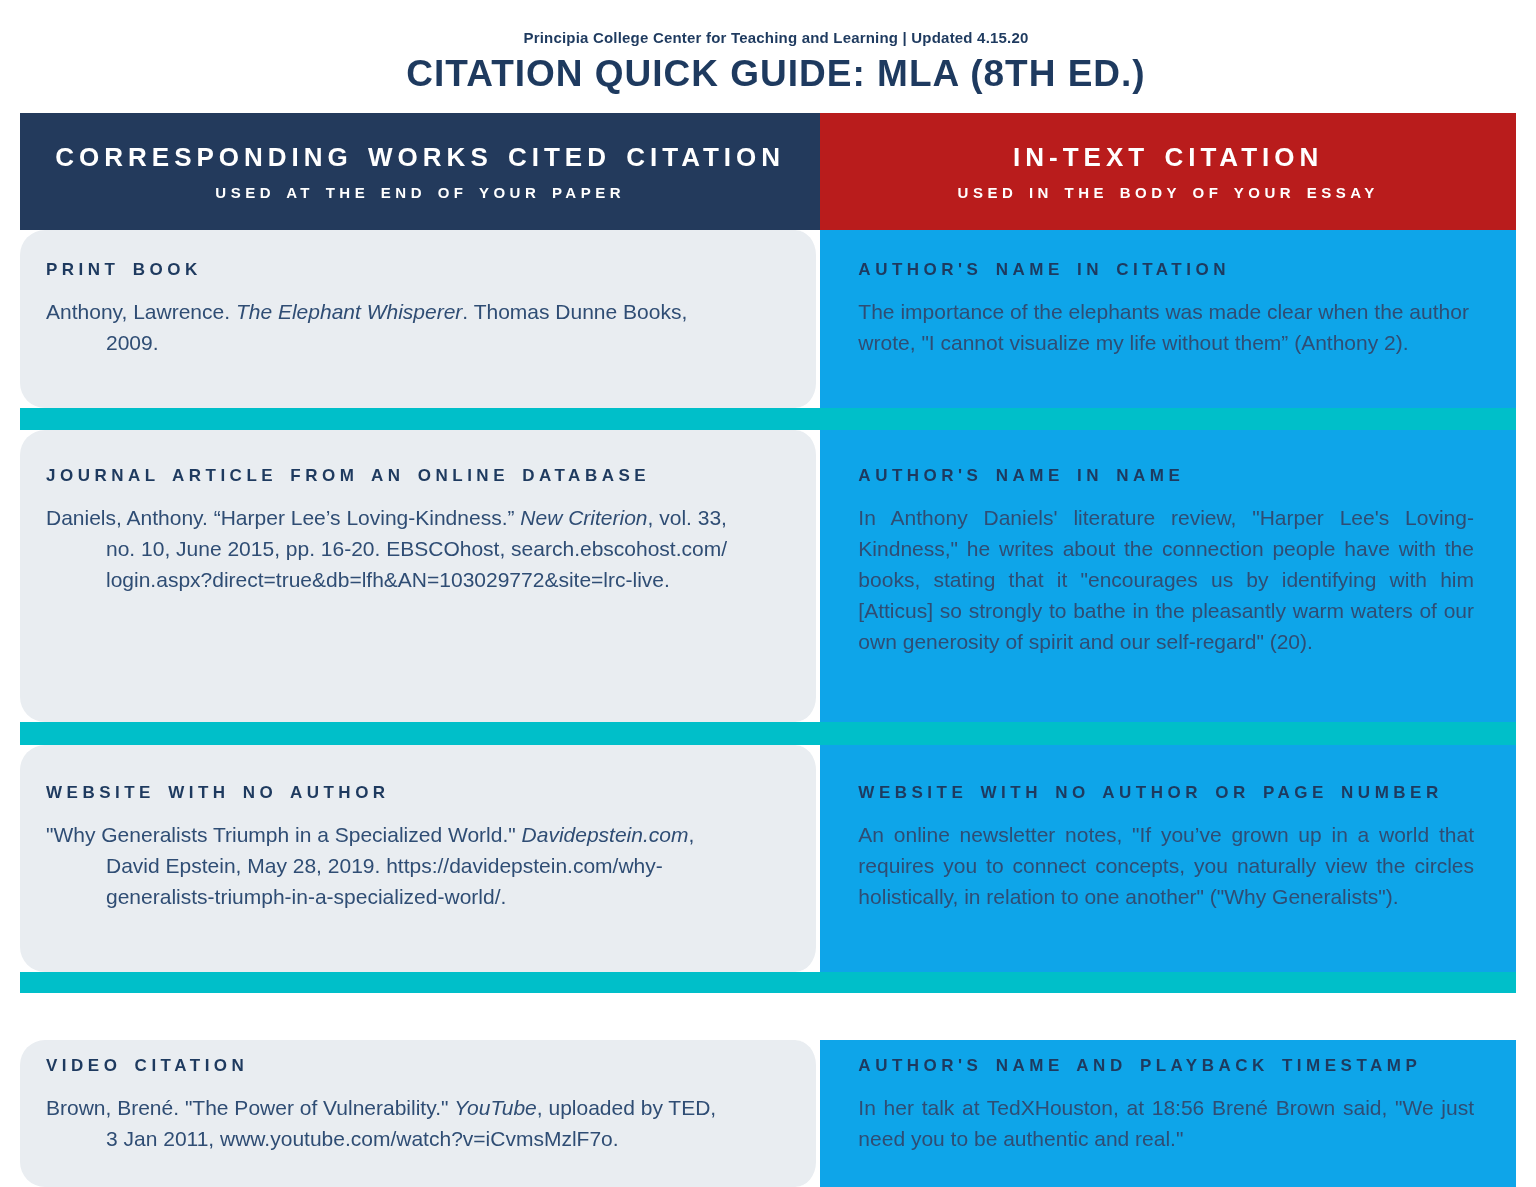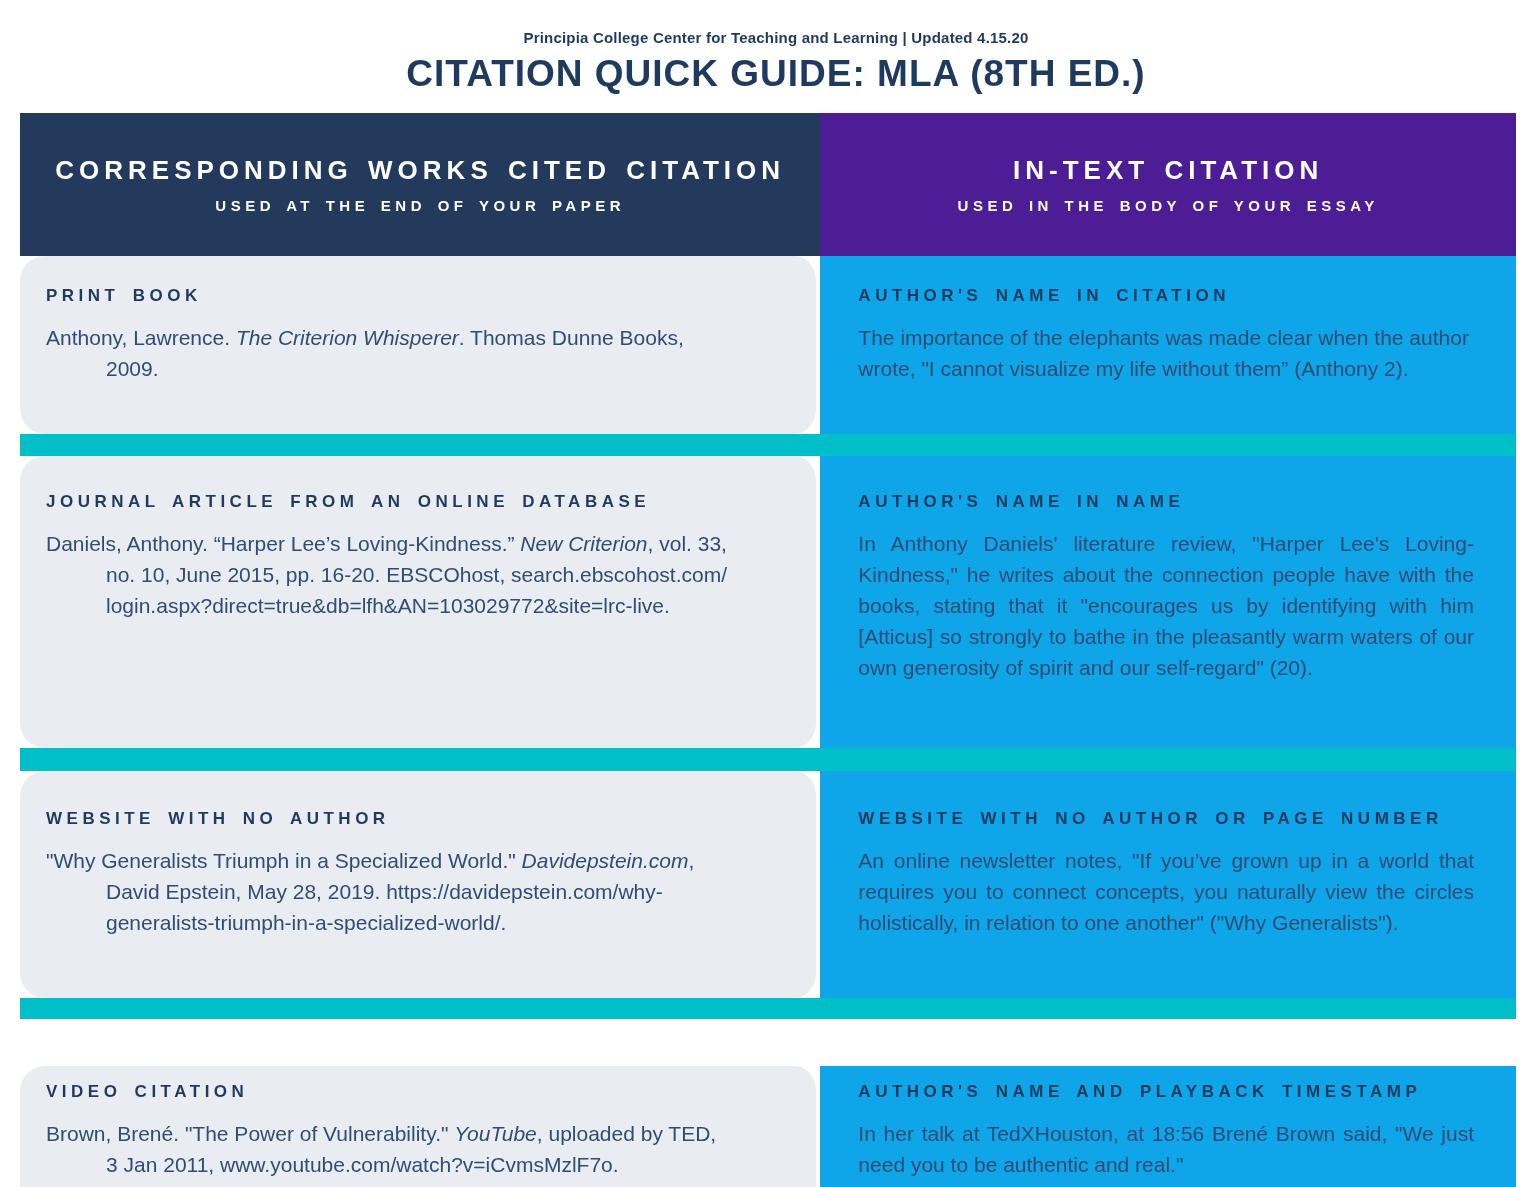--- a/index.html
+++ b/index.html
@@ -21,27 +21,27 @@
     font-size:15px; font-weight:bold; color:#1e3a5f; letter-spacing:0.2px;
   }
   .main-title {
     font-size:37px; font-weight:800; color:#1e3a5f; letter-spacing:1px;
   }
   .guide-table { margin:0 20px; width:1496px; }
   .row { display:flex; width:100%; }
   .cell-left  { width:53.5%; }
   .cell-right { width:46.5%; }
   
-  .row.head { height:143px;border-radius:31px; }
+  .row.head { height:117px;border-radius:31px; }
   .row.head .cell {
     display:flex; flex-direction:column; align-items:center; justify-content:center; gap:11px;
     color:#ffffff; text-align:center;
   }
   .row.head .cell-left  { background:#233a5c; }
-  .row.head .cell-right { background:#4c1d95; }
+  .row.head .cell-right { background:#b91c1c; }
   .col-title { font-size:26px; font-weight:bold; letter-spacing:5px; word-spacing:3px; }
   .col-sub   { font-size:15px; font-weight:bold; letter-spacing:4.5px; word-spacing:3px; }
   
   .row.body .cell-left  { background:#e9edf1; border-right:4px solid #ffffff; padding:30px 12px 10px 26px;border-radius:25px; }
   .row.body .cell-right { background:#0ea5e9; padding:30px 42px 10px 38px; }
   .row.r1 { height:178px; }
   .row.r2 { height:292px; }
   .row.r3 { height:227px; }
   .row.r4 { height:147px;margin-top:47px; }
   .row.r2 .cell { padding-top:36px; }
@@ -84,21 +84,21 @@
     </div>
     <div class="cell cell-right">
       <div class="col-title">IN-TEXT CITATION</div>
       <div class="col-sub">USED IN THE BODY OF YOUR ESSAY</div>
     </div>
   </div>
 
   <div class="row body r1">
     <div class="cell cell-left">
       <div class="entry-heading">PRINT BOOK</div>
-      <p class="citation"><span>Anthony, Lawrence. </span><i>The Criterion Whisperer</i><span>. Thomas Dunne Books,</span><br><span>2009.</span></p>
+      <p class="citation"><span>Anthony, Lawrence. </span><i>The Elephant Whisperer</i><span>. Thomas Dunne Books,</span><br><span>2009.</span></p>
     </div>
     <div class="cell cell-right">
       <div class="entry-heading">AUTHOR'S NAME IN CITATION</div>
       <p class="intext">The importance of the elephants was made clear when the author wrote, "I cannot visualize my life without them” (Anthony 2).</p>
     </div>
   </div>
 
   <div class="divider d1"></div>
 
   <div class="row body r2">

